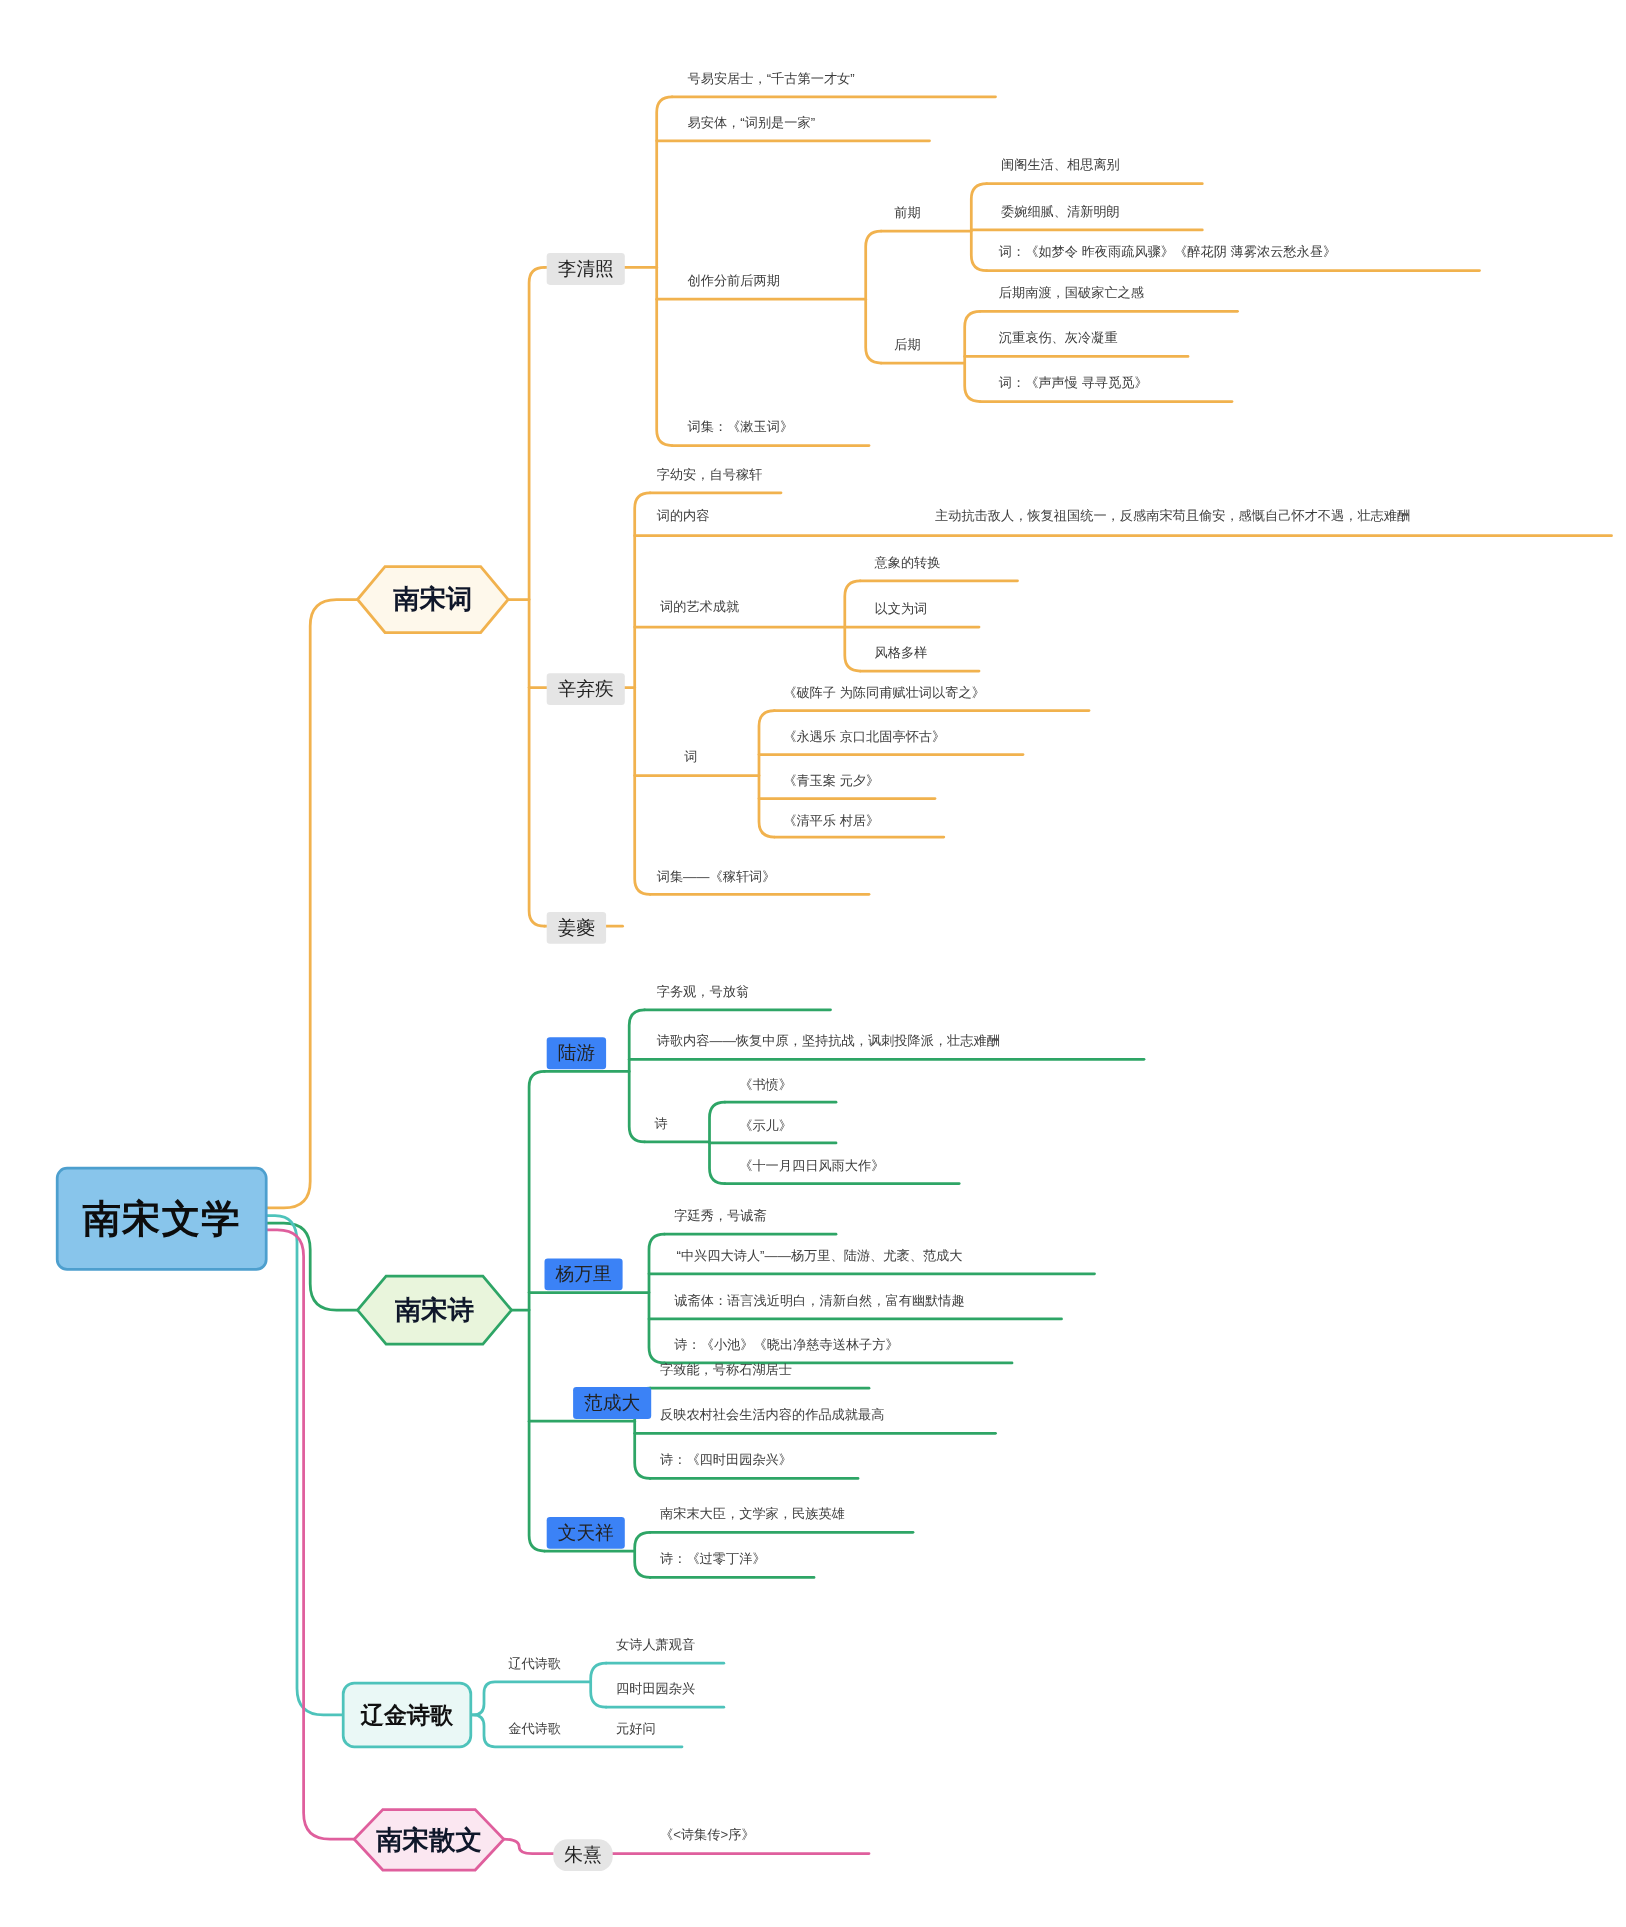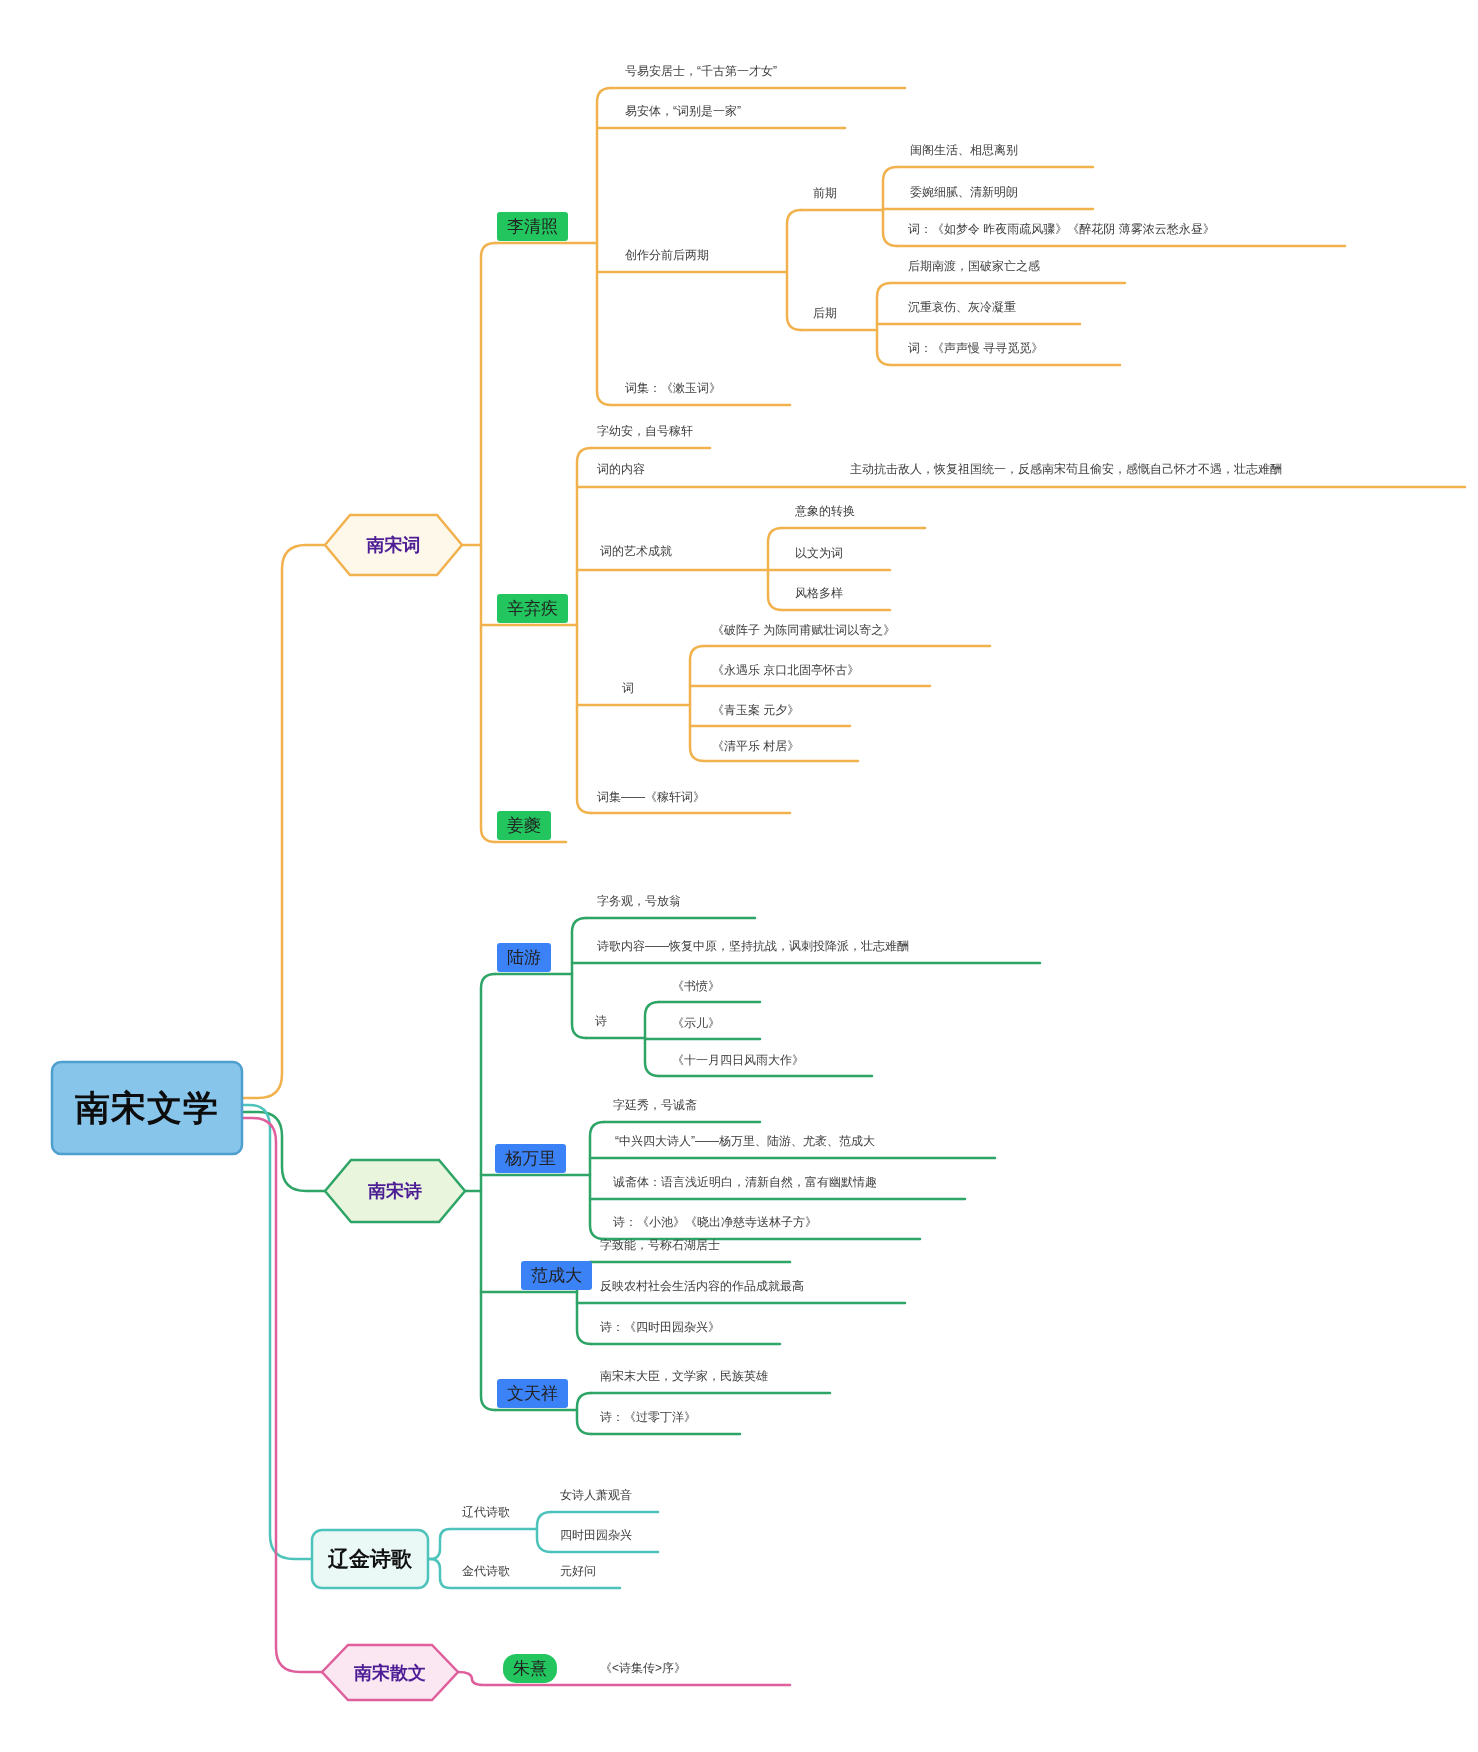--- a/index.html
+++ b/index.html
@@ -3,24 +3,24 @@
 <meta charset="utf-8">
 <style>
   html,body{margin:0;padding:0;}
   body{
     width:1478px;height:1752px;position:relative;background:#ffffff;
     font-family:"Liberation Sans","DejaVu Sans",sans-serif;overflow:hidden;
   }
   #lines{position:absolute;left:0;top:0;width:1478px;height:1752px;}
   .node{position:absolute;font-size:12px;color:#3d3d3d;white-space:nowrap;line-height:21px;}
   .person{position:absolute;font-size:17px;color:#222;padding:4px 10px;white-space:nowrap;border-radius:3px;line-height:21px;}
-  .p-peach{background:#22c55e;}
+  .p-peach{background:#e5e5e5;margin-top:18px;}
   .p-green{background:#3b82f6;}
   .hex-label{position:absolute;display:flex;align-items:center;justify-content:center;
-    font-weight:bold;font-size:18px;color:#4c1d95;}
+    font-weight:bold;font-size:24px;color:#0f172a;}
   .root-label{position:absolute;display:flex;align-items:center;justify-content:center;
     font-weight:bold;font-size:35px;color:#0d0d0d;letter-spacing:1px;}
   .box-label{position:absolute;display:flex;align-items:center;justify-content:center;
     font-weight:bold;font-size:21px;color:#111;}
 </style>
 </head>
 <body>
 
 <svg id="lines" viewBox="0 0 1478 1752" xmlns="http://www.w3.org/2000/svg">
 

